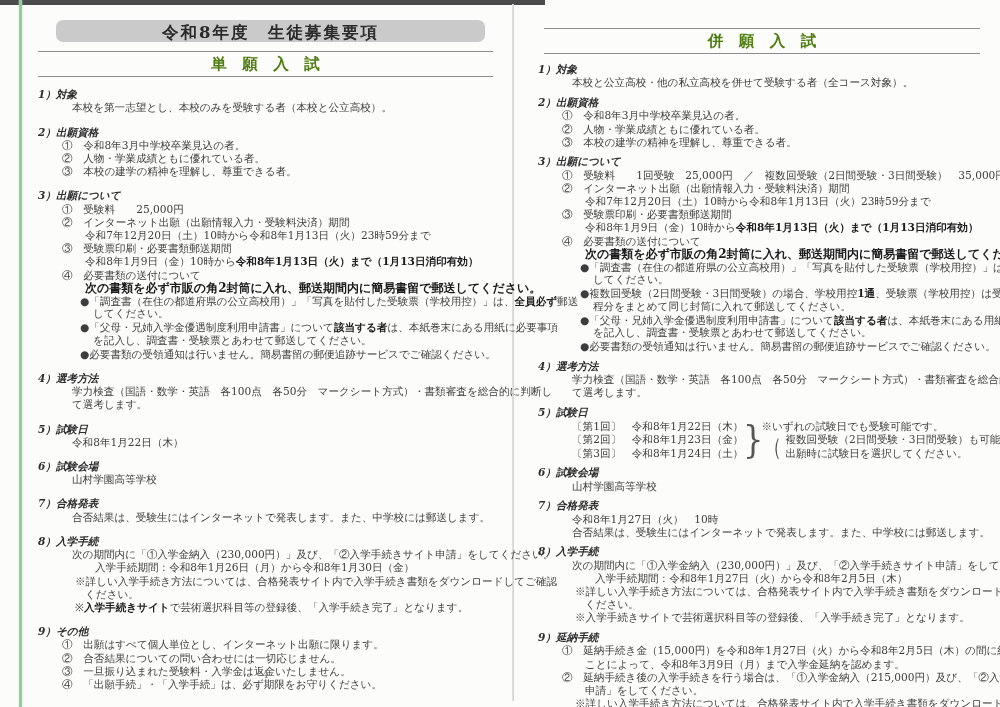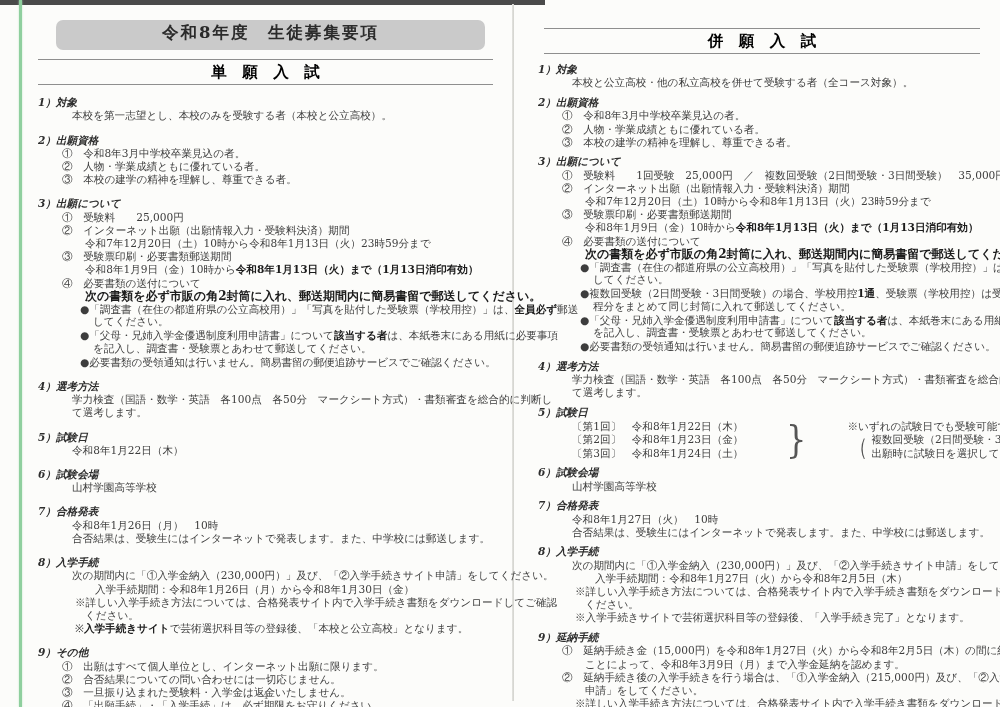--- a/index.html
+++ b/index.html
@@ -12,46 +12,46 @@
   
   .scan-top-band{position:absolute;top:0;left:0;width:545px;height:5px;background:#4a4a4a;}
   .scan-green-line{position:absolute;top:0;left:19px;width:3px;height:707px;background:#8fcf9e;box-shadow:0 0 2px #b8e4c0;}
   .scan-fold{position:absolute;top:4px;left:512px;width:2px;height:697px;
     background:linear-gradient(to right,#e3e3df,#d2d2cd);}
   
   .page{position:absolute;top:0;font-size:10.6px;line-height:13.2px;}
   .page-left{left:38px;width:455px;}
   .page-right{left:538px;width:448px;}
   .banner{
-    margin:20px 8px 9px 18px;height:30px;line-height:26px;border-radius:7px;
+    margin:20px 8px 9px 18px;height:22px;line-height:26px;border-radius:7px;
     background:#cacaca;text-align:center;font-size:16.5px;font-weight:bold;color:#2b2b2b;
     letter-spacing:2px;
   }
   .exam-heading-block{border-top:1.4px solid #8e8e8e;border-bottom:1.4px solid #8e8e8e;
-    padding:5px 0 6px 0;text-align:center;font-size:15.5px;font-weight:bold;color:#000000;}
+    padding:5px 0 6px 0;text-align:center;font-size:15.5px;font-weight:bold;color:#4d7c0f;}
   .page-left .exam-heading-block{margin:0 0 7px 0;}
   .page-right .exam-heading-block{margin:28px 6px 9px 6px;}
   .sec{margin-top:11px;}
   .page-right .sec{margin-top:6.5px;}
   .sec-title{font-weight:bold;color:#2e2e2e;font-style:italic;}
   .line{white-space:nowrap;}
   .b{font-weight:bold;color:#1c1c1c;}
   .big{font-size:12px;}
   
   .i0{padding-left:0;}
   .i1{padding-left:24px;}   
   .i2{padding-left:34px;}   
   .i3{padding-left:42px;}   
   .i4{padding-left:47px;}   
   .i5{padding-left:55px;font-family:Liberation Mono, monospace;}   
   .i6{padding-left:37px;}   
   .i7{padding-left:57px;}   
   .page-num{position:absolute;bottom:10px;width:100%;text-align:center;font-size:9.5px;color:#777;}
   
-  .exam-block{display:flex;align-items:flex-end;padding-left:34px;margin-top:1px;gap:43px;}
+  .exam-block{display:flex;align-items:flex-end;padding-left:34px;margin-top:1px;}
   .exam-rounds .line{padding-left:0;}
   .exam-brace{width:16px;font-size:40px;line-height:40px;color:#555;
     transform:scaleY(0.95) scaleX(0.8);transform-origin:left top;margin-top:-1px;font-weight:300;}
   .exam-notes{margin-left:2px;}
   .exam-note-top{white-space:nowrap;}
   .exam-paren{display:flex;align-items:center;}
   .pglyph{font-size:24px;color:#555;transform:scaleX(0.7);line-height:26px;font-weight:300;}
   .plines{white-space:nowrap;}
 </style>
 </head>
@@ -99,30 +99,29 @@
         <div class="sec">
           <div class="sec-title">5）試験日</div>
           <div class="line i2"><span>令和8年1月22日（木）</span></div>
         </div>
         <div class="sec">
           <div class="sec-title">6）試験会場</div>
           <div class="line i2"><span>山村学園高等学校</span></div>
         </div>
         <div class="sec">
           <div class="sec-title">7）合格発表</div>
-          <div class="line i2"><span>令和8年1月26日（月）　10時</span></div>
           <div class="line i2"><span>合否結果は、受験生にはインターネットで発表します。また、中学校には郵送します。</span></div>
         </div>
         <div class="sec">
           <div class="sec-title">8）入学手続</div>
           <div class="line i2"><span>次の期間内に「①入学金納入（230,000円）」及び、「②入学手続きサイト申請」をしてください。</span></div>
           <div class="line i7"><span>入学手続期間：令和8年1月26日（月）から令和8年1月30日（金）</span></div>
           <div class="line i6"><span>※詳しい入学手続き方法については、合格発表サイト内で入学手続き書類をダウンロードしてご確認</span></div>
           <div class="line i4"><span>ください。</span></div>
-          <div class="line i6"><span>※</span><span class="b">入学手続きサイト</span><span>で芸術選択科目等の登録後、「本校と公立高校」となります。</span></div>
+          <div class="line i6"><span>※</span><span class="b">入学手続きサイト</span><span>で芸術選択科目等の登録後、「入学手続き完了」となります。</span></div>
         </div>
         <div class="sec">
           <div class="sec-title">9）その他</div>
           <div class="line i1"><span>①　出願はすべて個人単位とし、インターネット出願に限ります。</span></div>
           <div class="line i1"><span>②　合否結果についての問い合わせには一切応じません。</span></div>
           <div class="line i1"><span>③　一旦振り込まれた受験料・入学金は返金いたしません。</span></div>
           <div class="line i1"><span>④　「出願手続」・「入学手続」は、必ず期限をお守りください。</span></div>
         </div>
       </div>
     <div class="page-num">4</div>

